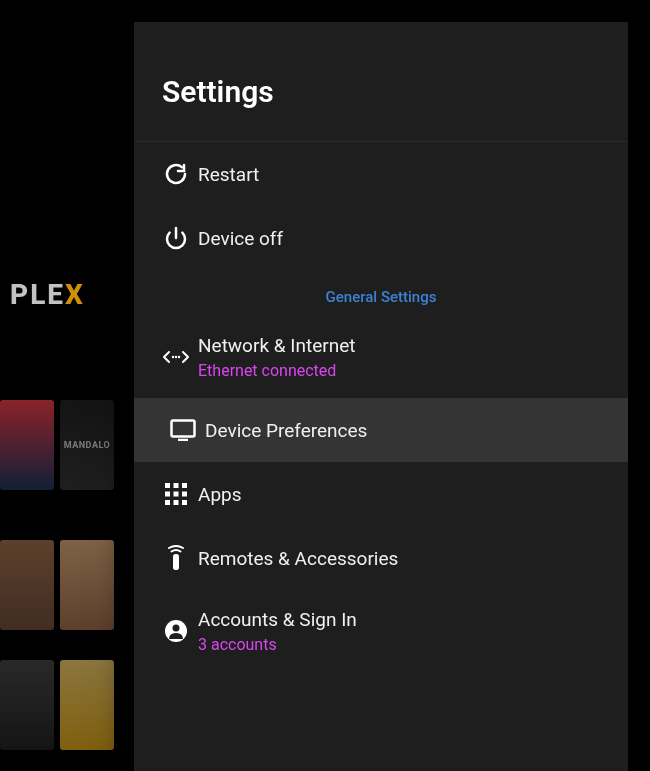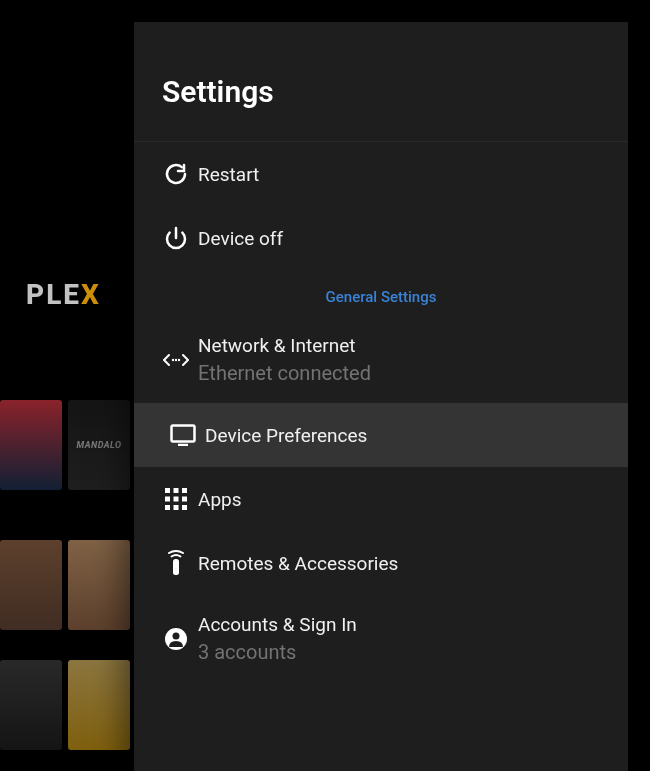--- a/index.html
+++ b/index.html
@@ -11,42 +11,41 @@
     overflow: hidden;
     position: relative;
   }
   .background-layer {
     position: absolute;
     inset: 0;
     z-index: 0;
   }
   .bg-logo {
     position: absolute;
-    left: 26px;
+    left: 10px;
     top: 278px;
     font-size: 28px;
     font-weight: 800;
     letter-spacing: 2px;
     color: #d7d7d7;
     opacity: 0.9;
   }
   .bg-logo .x { color: #e5a00d; }
   .bg-tiles {
     position: absolute;
     left: 0;
     top: 400px;
     width: 140px;
   }
   .tile-row { display: flex; gap: 6px; margin-bottom: 10px; }
   .tile {
-    width: 62px; height: 90px;
+    width: 54px; height: 90px;
     background: linear-gradient(135deg,#2a3b55,#1a2433);
     border-radius: 3px;
     opacity: 0.6;
-    font-style: italic;
   }
   .tile.t1 { background: linear-gradient(#e63946,#1d3557); }
   .tile.t2 { background: linear-gradient(#222,#333); display:flex; align-items:center; justify-content:center;}
   .tile.t2 span { color:#ccc; font-size:9px; font-weight:bold; letter-spacing:0.5px;}
   .tile.t3 { background: linear-gradient(#9b6b4a,#6b4a3a); }
   .tile.t4 { background: linear-gradient(#d4a373,#9b6b4a); }
   .tile.t5 { background: linear-gradient(#444,#222); }
   .tile.t6 { background: linear-gradient(#e9c46a,#d4a017); }
   .panel {
     position: absolute;
@@ -98,22 +97,22 @@
     display: flex;
     flex-direction: column;
     gap: 4px;
   }
   .item .label {
     color: #f0f0f0;
     font-size: 19px;
     font-weight: 400;
   }
   .item .sub {
-    color: #737373;
-    font-size: 20px;
+    color: #d946ef;
+    font-size: 16px;
   }
   svg { display: block; }
 </style>
 </head>
 <body>
 
 <div class="background-layer">
   <div class="bg-logo">
     <span>PLE</span><span class="x">X</span>
   </div>

